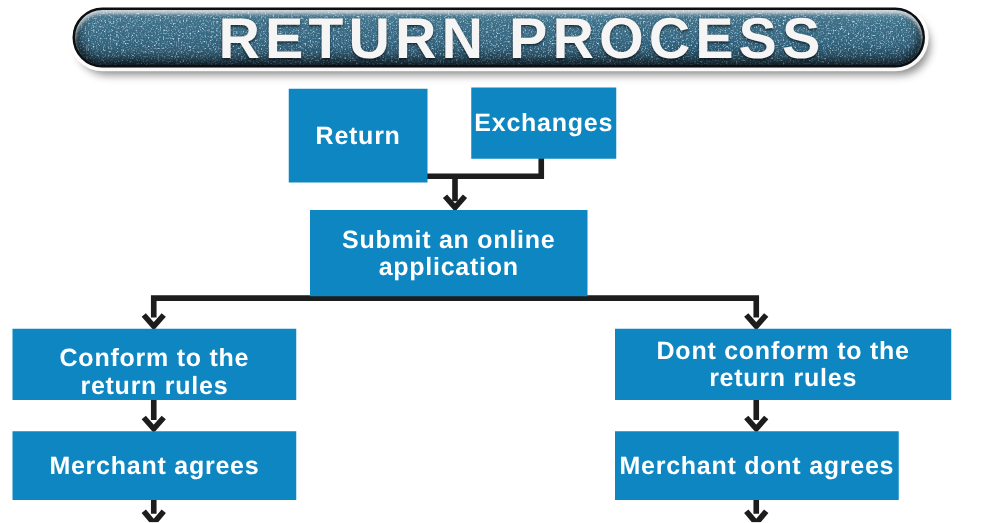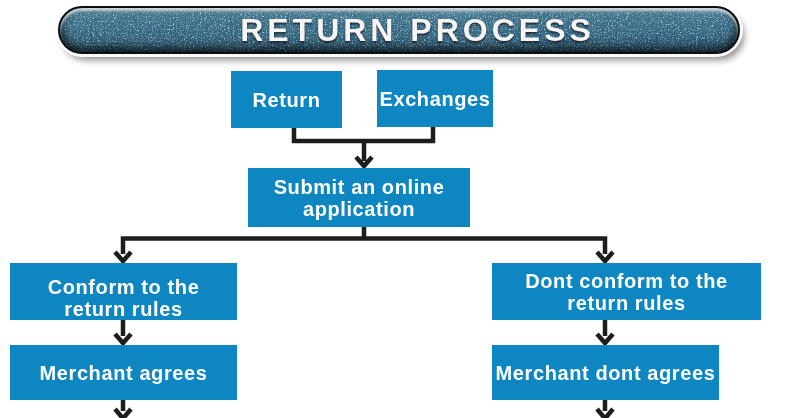--- a/index.html
+++ b/index.html
@@ -35,21 +35,21 @@
     box-shadow:
       inset 0 3px 3px rgba(255,255,255,0.75),
       inset 0 -6px 10px rgba(0,0,0,0.55),
       inset 3px 0 6px rgba(0,0,0,0.35),
       inset -3px 0 6px rgba(0,0,0,0.35);
   }
   .banner-title{
     position:absolute;inset:0;
     display:flex;align-items:center;justify-content:center;
     color:#f5f5f5;
-    font-size:32px;
+    font-size:46px;
     font-weight:bold;
     letter-spacing:4px;
     text-shadow:0 2px 2px rgba(0,0,0,0.55), 0 0 1px rgba(0,0,0,0.4);
     padding-left:37px;
   }
   
   .wires{
     position:absolute;left:0;top:0;
     width:800px;height:418px;
     pointer-events:none;
@@ -67,23 +67,23 @@
     background:var(--node-bg,#0d86c1);
     color:var(--node-text,#ffffff);
     display:flex;align-items:center;justify-content:center;
     text-align:center;
     font-weight:bold;
     font-size:20px;
     letter-spacing:0.6px;
     line-height:1.1;
   }
   .node span{white-space:pre-line;}
-  .n-return{left:231px;top:71px;width:111px;height:57px;}
+  .n-return{left:231px;top:71px;width:111px;height:75px;}
   .n-exchanges{left:377px;top:70px;width:116px;height:57px;}
-  .n-submit{left:248px;top:168px;width:222px;height:59px;}
+  .n-submit{left:248px;top:168px;width:222px;height:69px;}
   .n-conform{left:10px;top:263px;width:227px;height:57px;align-items:flex-end;}
   .n-dont-conform{left:492px;top:263px;width:269px;height:57px;}
   .n-merchant-agrees{left:10px;top:345px;width:227px;height:55px;}
   .n-merchant-dont-agrees{left:492px;top:345px;width:227px;height:55px;}
 </style>
 </head>
 <body>
 
 <div class="stage">
 

